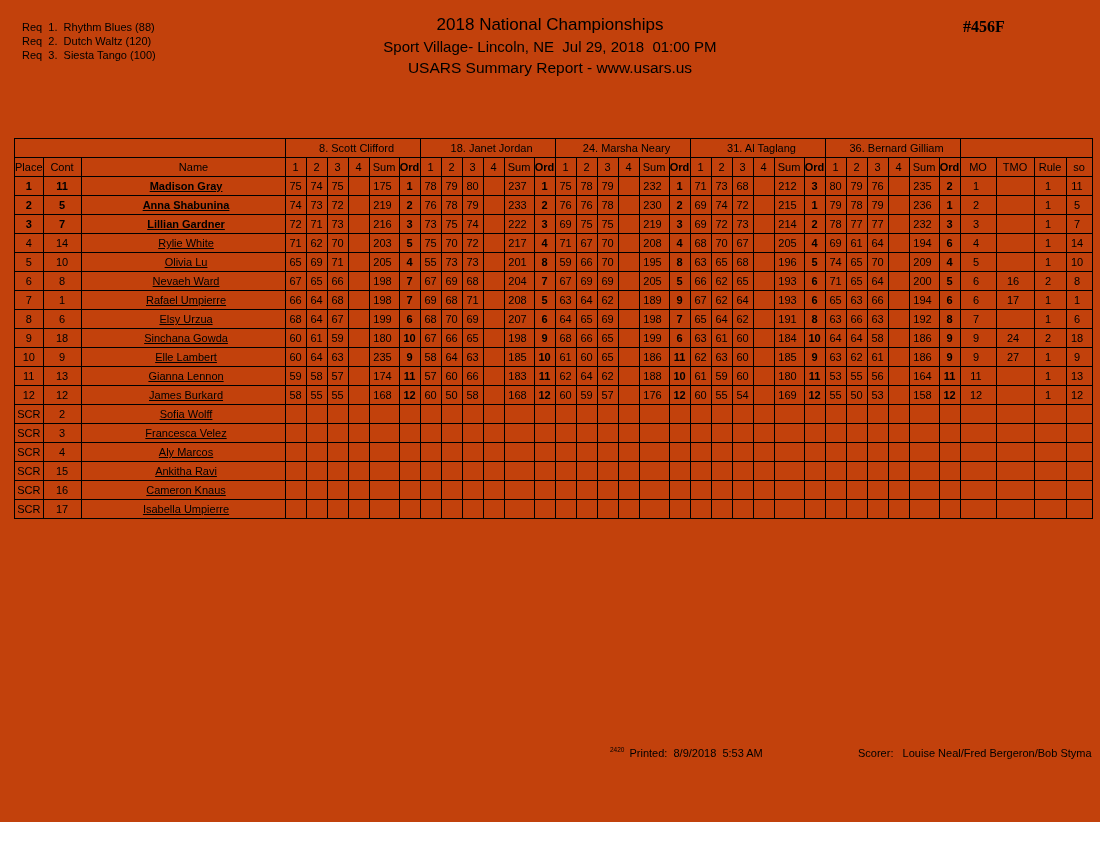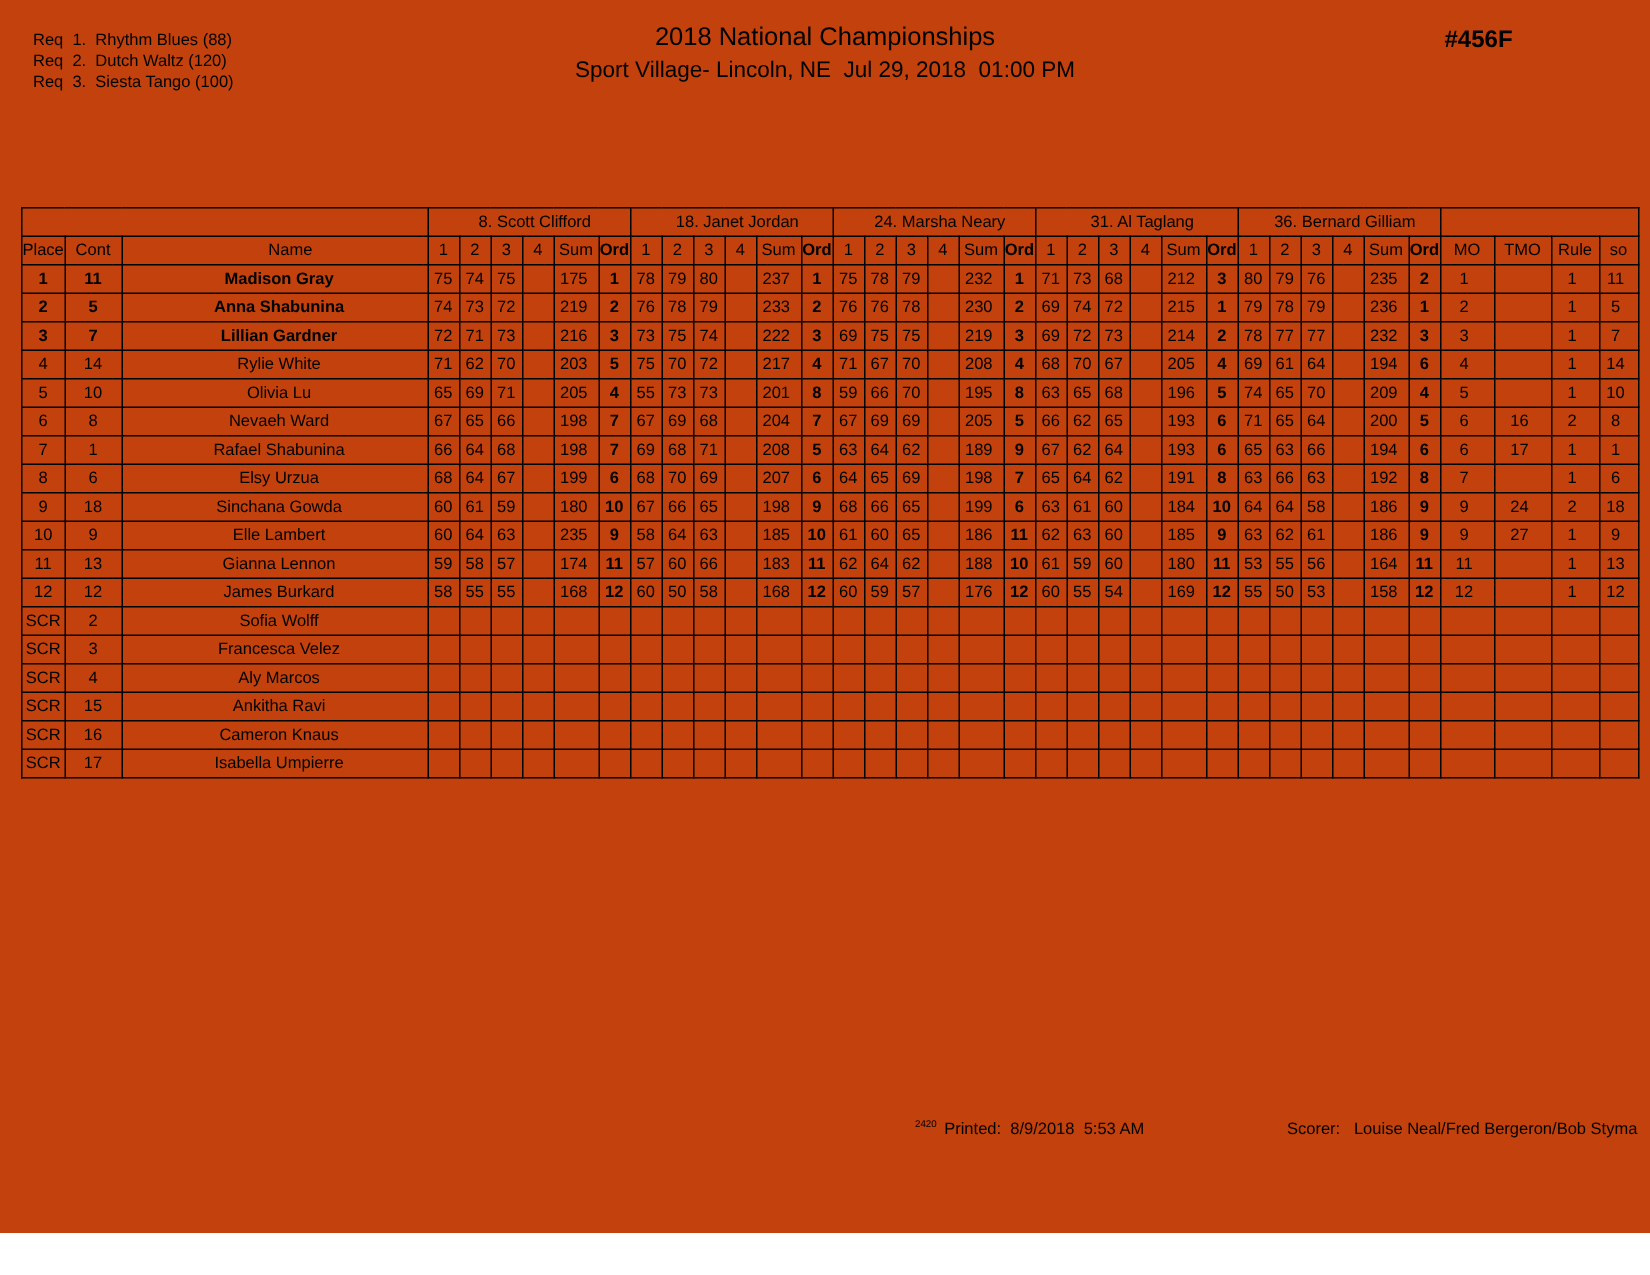--- a/index.html
+++ b/index.html
@@ -10,30 +10,30 @@
 
   
   #req-block { position:absolute; left:22px; top:20px; font-size:11px; line-height:14px; }
 
   
   #header-block { position:absolute; left:0; top:14px; width:1100px; text-align:center; }
   #header-title  { font-size:17px; font-weight:normal; line-height:22px; }
   #header-venue  { font-size:15px; line-height:21px; }
   #header-event  { font-size:19px; font-weight:bold; line-height:25px; }
   #header-report { font-size:15.5px; line-height:22px; }
-  #event-number  { position:absolute; left:963px; top:18px; font-size:16px; font-weight:bold; }
+  #event-number  { position:absolute; left:963px; top:18px; font-size:16px; font-weight:bold;font-family:Liberation Serif, serif; }
 
   
   #score-table { position:absolute; left:14px; top:138px; border-collapse:collapse; table-layout:fixed; }
   #score-table td { border:1px solid #000; font-size:11px; height:19px; text-align:center; overflow:hidden; white-space:nowrap; }
   td.nob { border:none; }
   td.jname { text-align:left; padding-left:8px; white-space:pre; font-size:11px; height:20px; }
   tr.hdr td { border-bottom:2px solid #000; font-size:10px; }
   td.nm { text-align:left; padding-left:21px; }
-  td.name { text-align:left; padding-left:6px; }
+  td.name { text-align:left; padding-left:6px;text-decoration:underline; }
   td.sum { text-align:right; padding-right:3px; }
   td.ord { border-left:3px solid #000; border-right:3px solid #000; font-weight:bold; }
   td.ex { text-align:right; padding-right:4px; }
   tr.medal td.place, tr.medal td.cont, tr.medal td.name { font-weight:bold; font-size:12px; }
   tr.r3 td { border-bottom:3px solid #000; }
   tr.last td { border-bottom:3px solid #000; }
 
   
   #footer-left { position:absolute; left:610px; top:747px; font-size:11px; }
   #print-code { font-size:6.5px; position:relative; top:-5px; margin-right:5px; }
@@ -46,20 +46,21 @@
 
   <div id="req-block">
     <div class="pre">Req  1.  Rhythm Blues (88)</div>
     <div class="pre">Req  2.  Dutch Waltz (120)</div>
     <div class="pre">Req  3.  Siesta Tango (100)</div>
   </div>
 
   <div id="header-block">
     <div id="header-title">2018 National Championships</div>
     <div id="header-venue" class="pre">Sport Village- Lincoln, NE  Jul 29, 2018  01:00 PM</div>
+    <div id="header-report">USARS Summary Report - www.usars.us</div>
   </div>
 
   <div id="event-number">#456F</div>
 
   <table id="score-table">
     <colgroup id="cols">
         <col style="width: 26px;">
         <col style="width: 38px;">
         <col style="width: 204px;">
         <col style="width: 21px;">
@@ -376,21 +377,21 @@
           <td class="sum">200</td>
           <td class="ord">5</td>
           <td class="ex">6</td>
           <td class="ex">16</td>
           <td class="ex">2</td>
           <td class="ex">8</td>
         </tr>
         <tr>
           <td class="place">7</td>
           <td class="cont">1</td>
-          <td class="name">Rafael Shabunina</td>
+          <td class="name">Rafael Umpierre</td>
           <td>66</td>
           <td>64</td>
           <td>68</td>
           <td></td>
           <td class="sum">198</td>
           <td class="ord">7</td>
           <td>69</td>
           <td>68</td>
           <td>71</td>
           <td></td>

